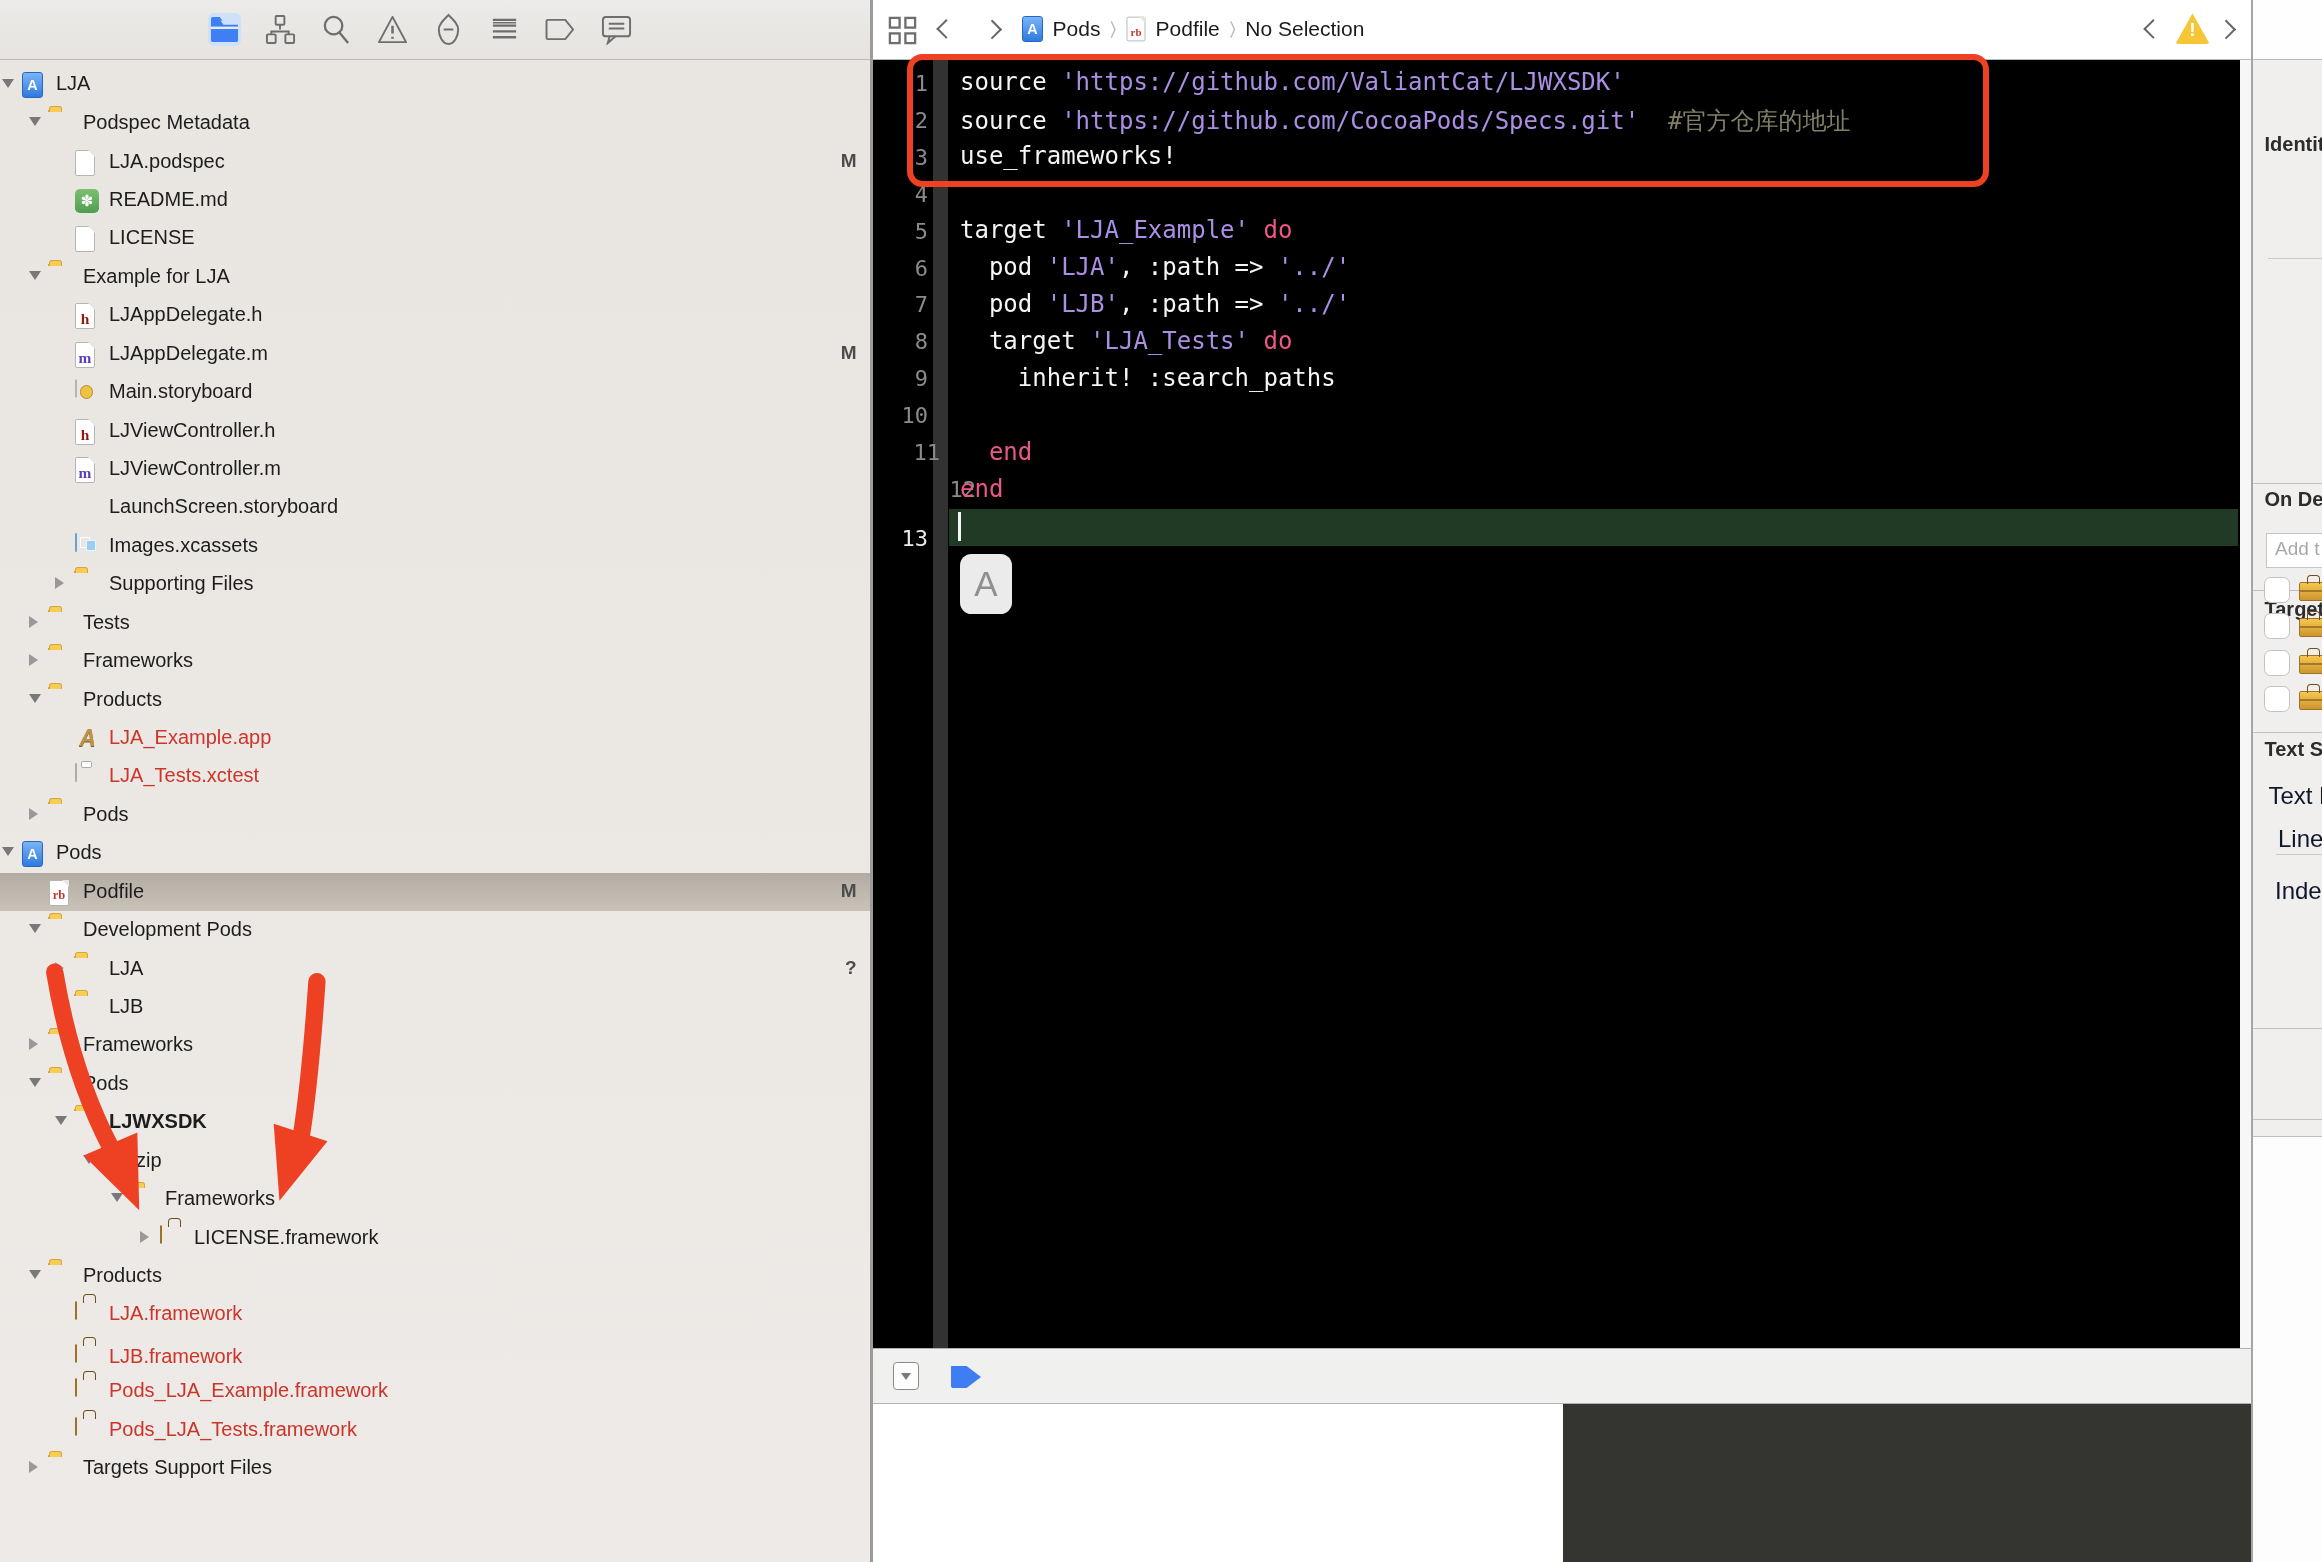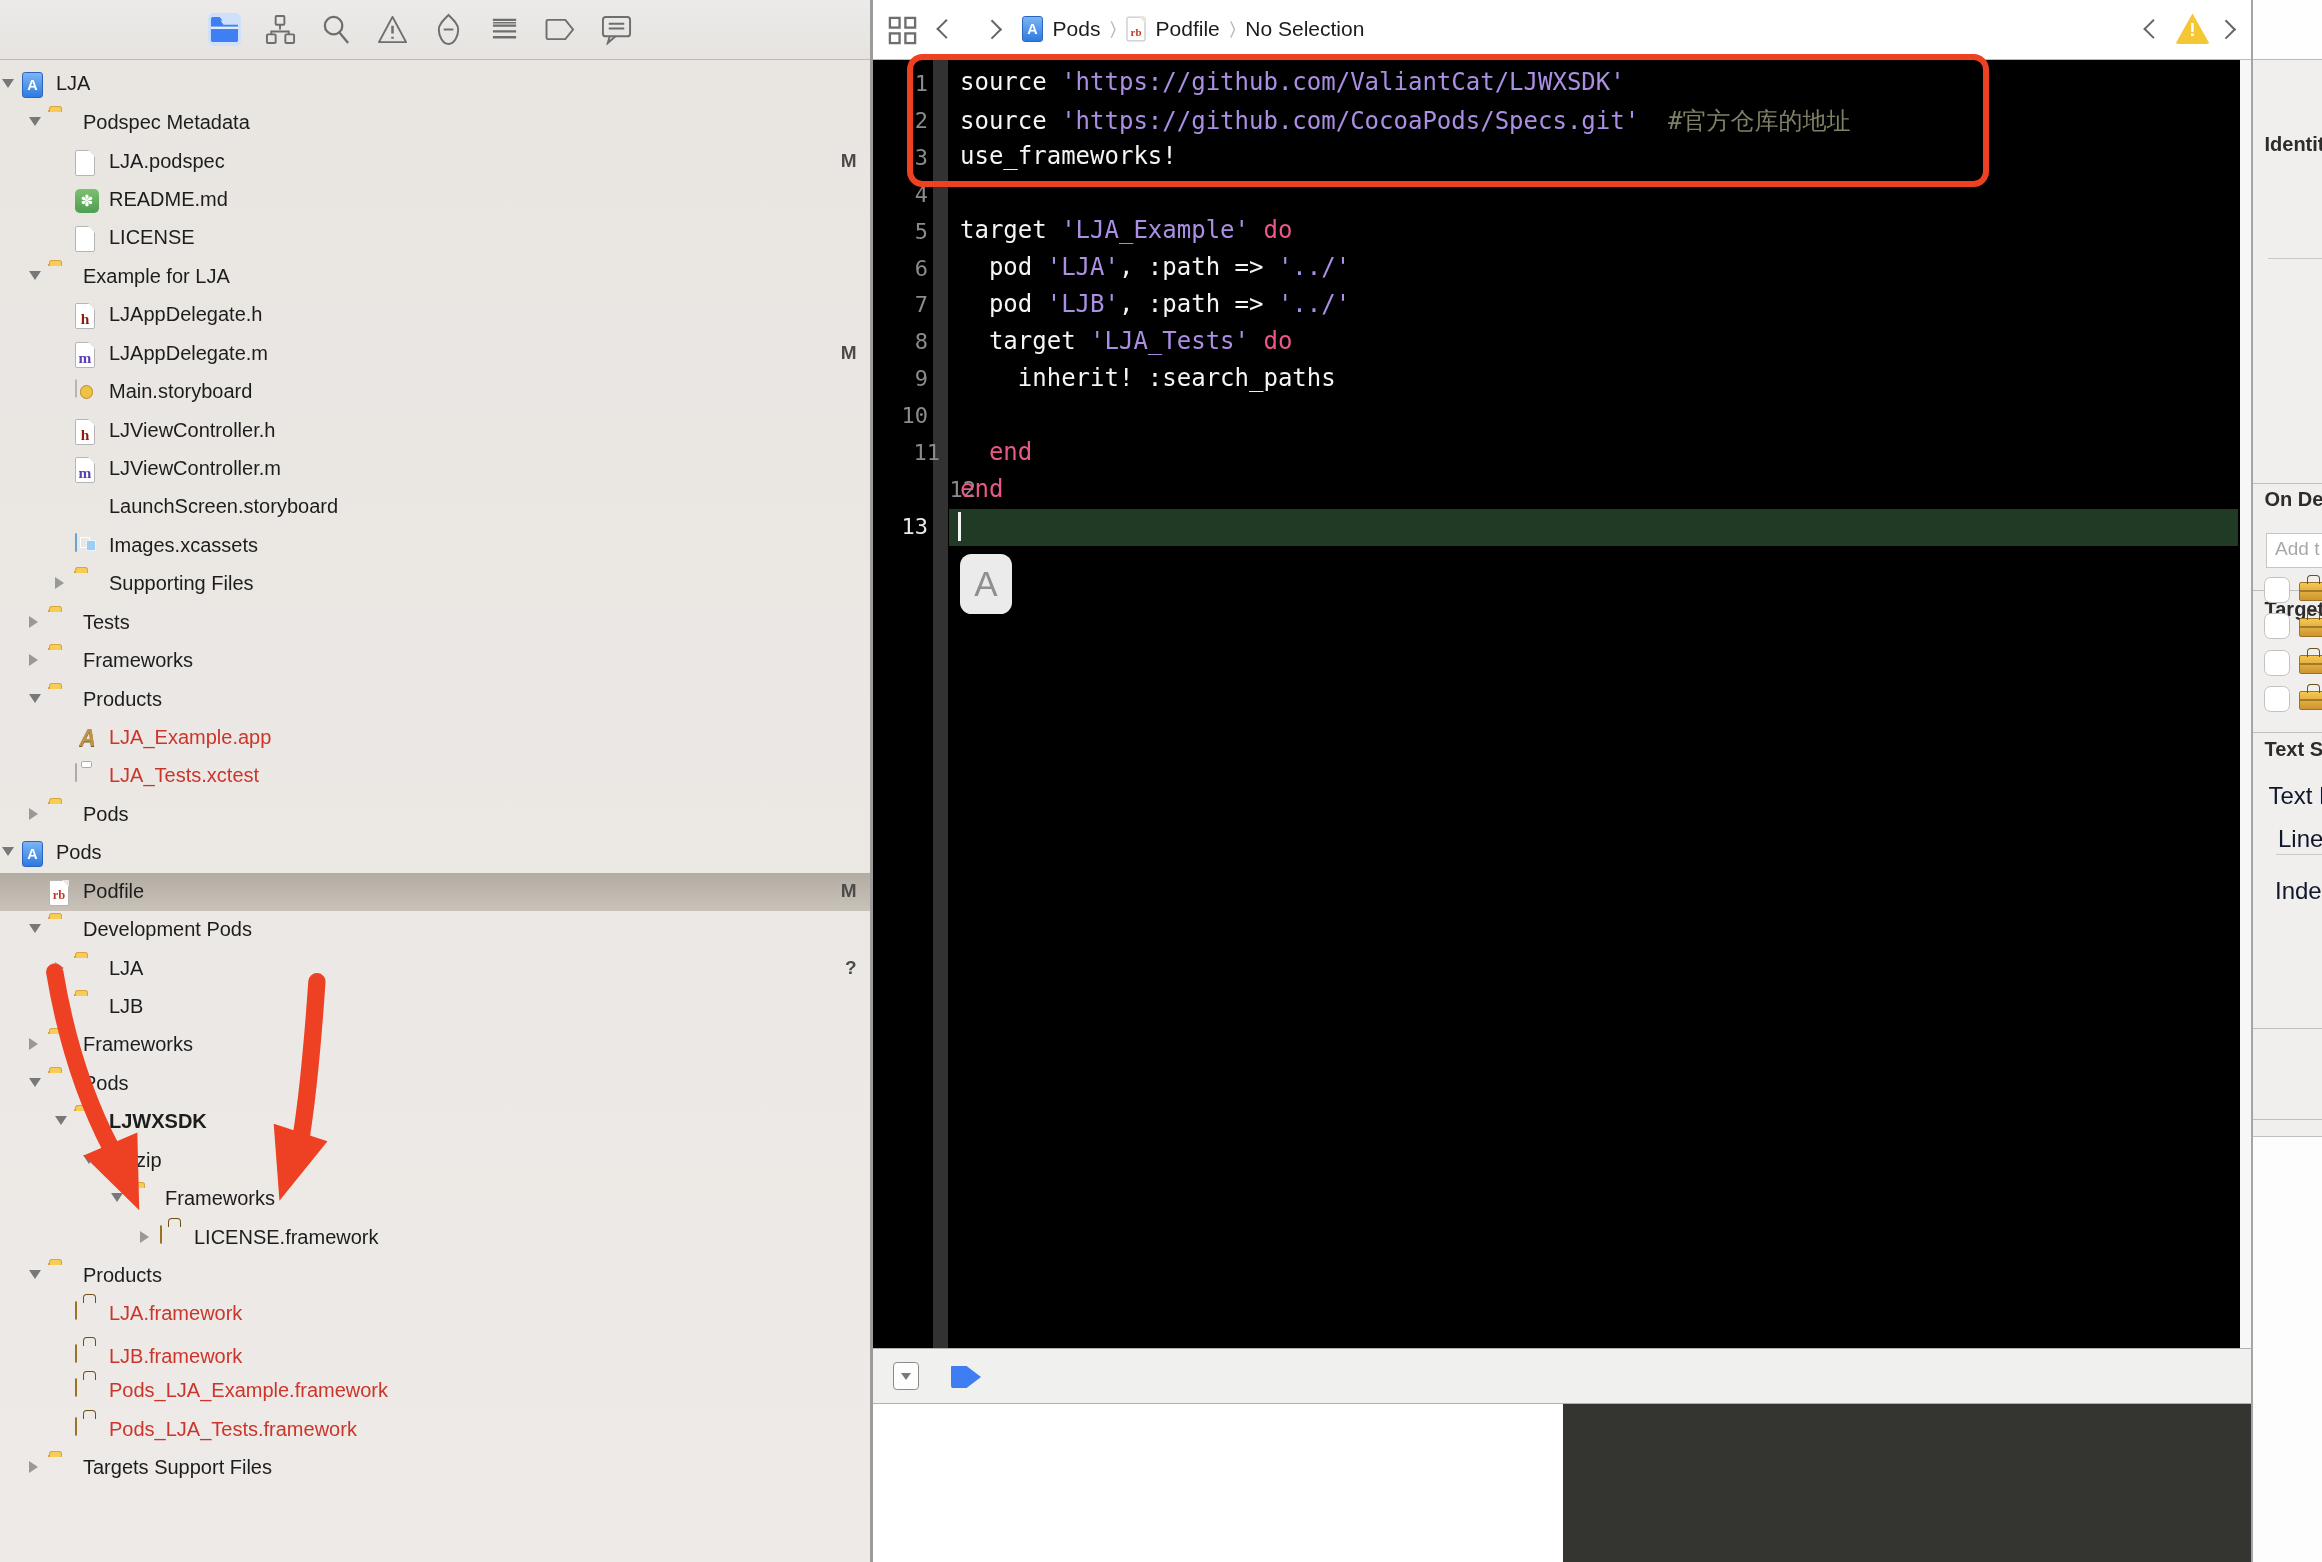--- a/index.html
+++ b/index.html
@@ -68,21 +68,21 @@
     border:1.9px solid #6d4f17; border-bottom:none; border-radius:3.8px 3.8px 0 0; }
   .ic-fw::after { content:""; position:absolute; left:0; top:7.7px; width:100%; height:1.9px; background:rgba(109,79,23,.55); }
   .ic-sb { width:20px; height:26px; background:#fff; border:1px solid #b5b5b5; border-radius:1.9px; position:relative; }
   .ic-sb::before { content:""; position:absolute; left:3.8px; top:5.8px; width:11.5px; height:11.5px;
     border-radius:50%; background:#f0c243; border:1.9px solid #b98a2e; }
 
   
   .editor { position:absolute; left:872px; top:60px; width:1381px; height:1288px; background:#000; }
   .gutter-num { position:absolute; left:1.9px; width:54px; text-align:right;
     font-family:"DejaVu Sans Mono",monospace; font-size:22px; color:#8b8b8b; }
-  .gutter-num.cur { color:#eaeaea; }
+  .gutter-num.cur { color:#eaeaea;margin-top:12px; }
   .ribbon { position:absolute; left:61px; top:0; width:15.4px; height:100%; background:#323232; }
   .cline { position:absolute; left:88px; white-space:pre;
     font-family:"DejaVu Sans Mono",monospace; font-size:24px; }
   .tk-k { color:#f5f5f5; } .tk-s { color:#ab8fe4; } .tk-d { color:#ea5789; } .tk-c { color:#7f8065; }
   .curline { position:absolute; left:77px; right:15.4px; height:37px; background:#203a26; }
   .caret { position:absolute; left:86px; width:2.9px; height:29px; background:#f5f5f5; }
   .a-badge { position:absolute; left:88px; width:52px; height:60px; border-radius:11.5px; background:#ebebeb;
     color:#8f8f8f; font-size:35px; display:flex; align-items:center; justify-content:center; }
   .ed-scrolltrack { position:absolute; right:0; top:0; width:13.4px; height:100%; background:#f7f7f7; }
 

